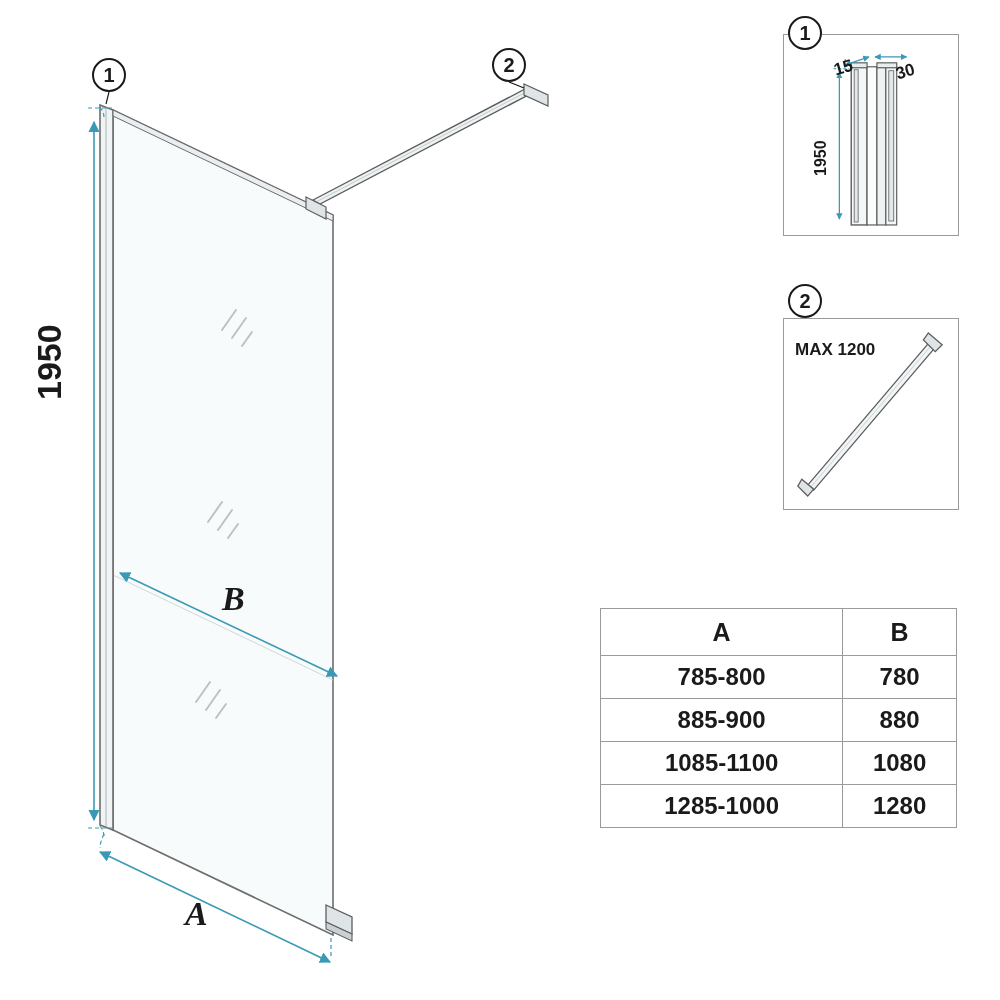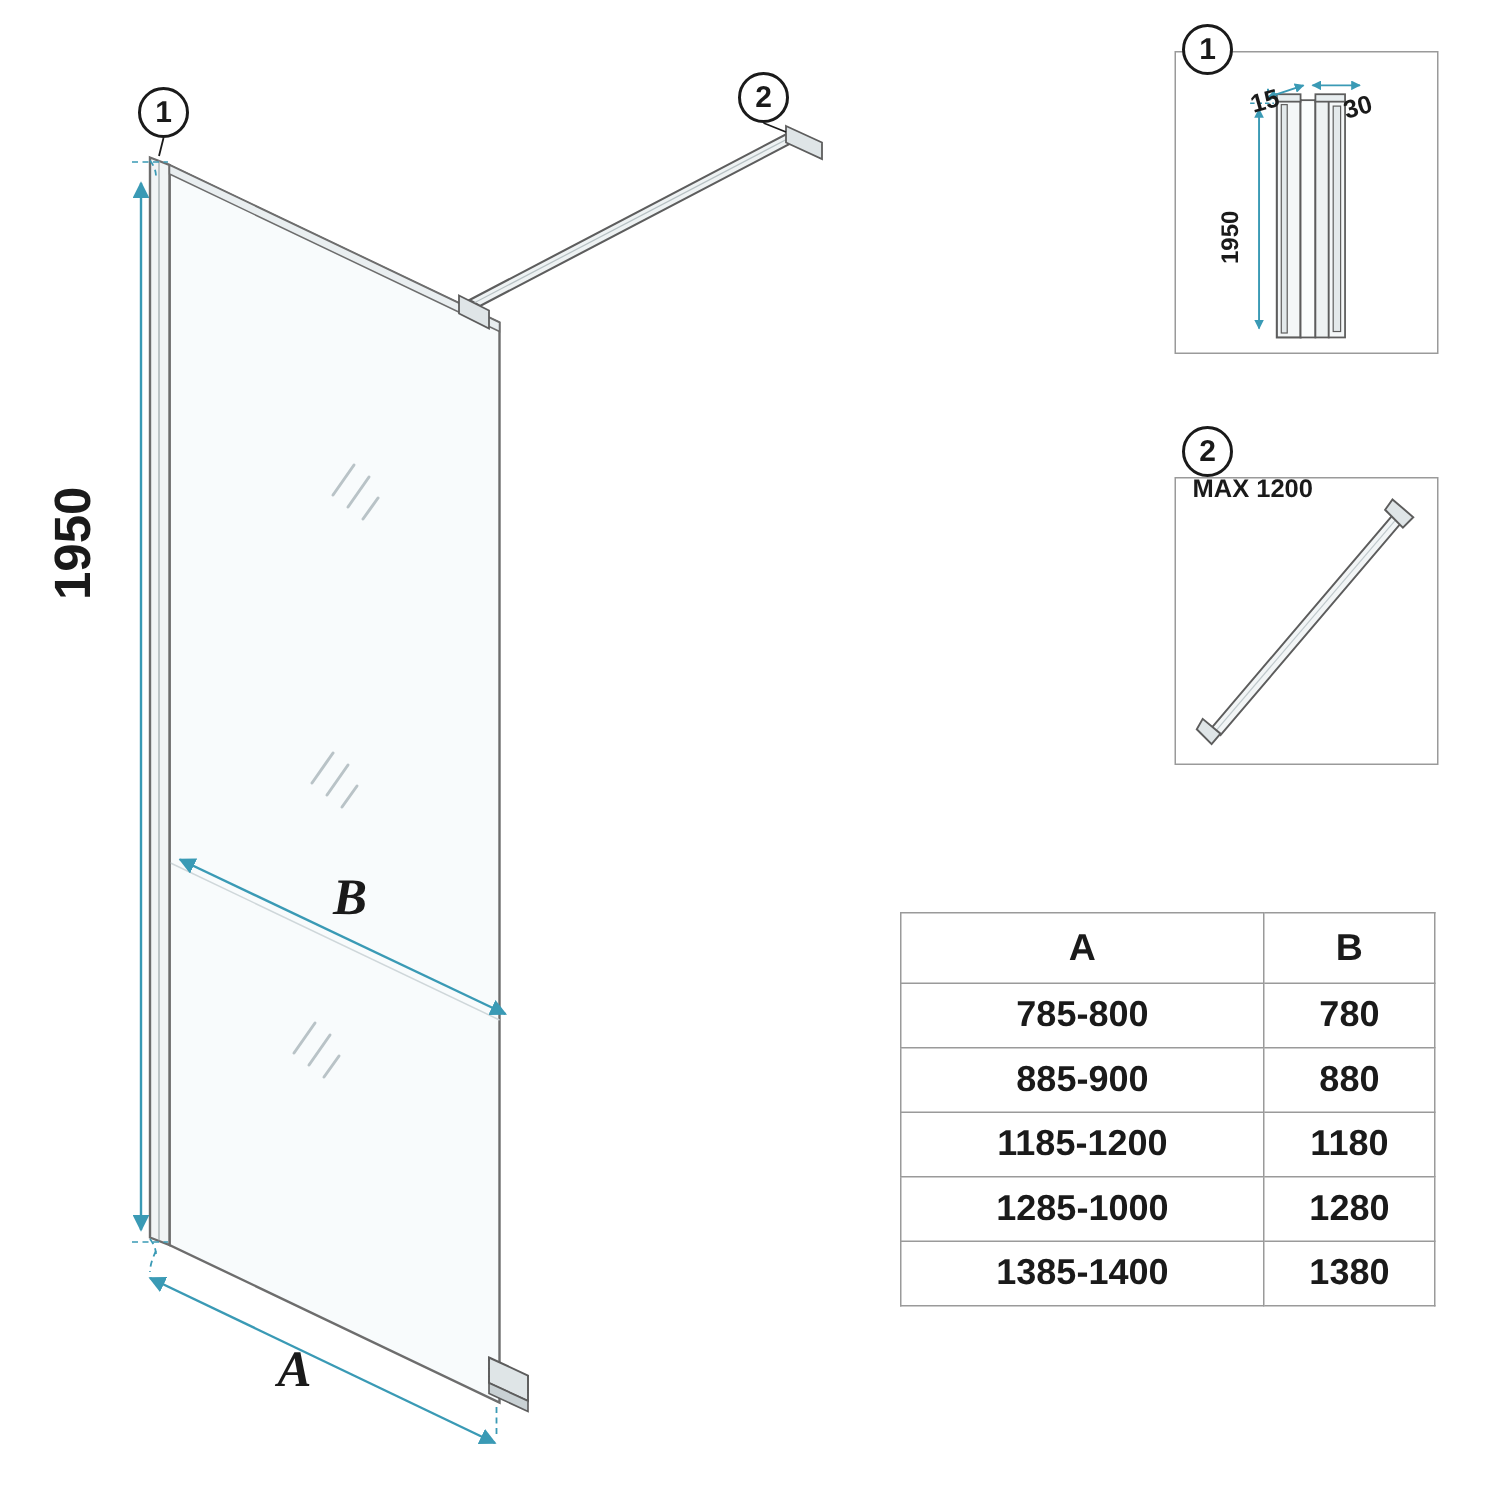--- a/index.html
+++ b/index.html
@@ -108,21 +108,21 @@
     font-family: "Liberation Serif", serif;
   }
   #label-detail1-15 { left: 834px; top: 58px; font-size: 17px; transform: rotate(-16deg); }
   #label-detail1-30 { left: 896px; top: 62px; font-size: 17px; transform: rotate(-16deg); }
   #label-detail1-height {
     left: 812px; top: 176px;
     font-size: 16px;
     transform: rotate(-90deg);
     transform-origin: left top;
   }
-  #label-detail2-max { left: 795px; top: 316px; font-size: 17px; }
+  #label-detail2-max { left: 795px; top: 340px; font-size: 17px; }
 </style>
 </head>
 <body>
 
 <div class="stage">
 
   <svg class="diagram" viewBox="0 0 1000 1000">
     <defs>
       <marker id="arrHead" viewBox="0 0 10 10" refX="9" refY="5" markerWidth="7" markerHeight="7" orient="auto-start-reverse">
         <path d="M 0 0 L 10 5 L 0 10 z" fill="#3a9ab5"></path>
@@ -273,27 +273,23 @@
     <tbody>
       <tr>
         <td>785-800</td>
         <td>780</td>
       </tr>
       <tr>
         <td>885-900</td>
         <td>880</td>
       </tr>
       <tr>
-        <td>1185-1200</td>
-        <td>1180</td>
+        <td>1085-1100</td>
+        <td>1080</td>
       </tr>
       <tr>
         <td>1285-1000</td>
         <td>1280</td>
       </tr>
-      <tr>
-        <td>1385-1400</td>
-        <td>1380</td>
-      </tr>
     </tbody>
   </table>
 
 </div>
 
 </body></html>

